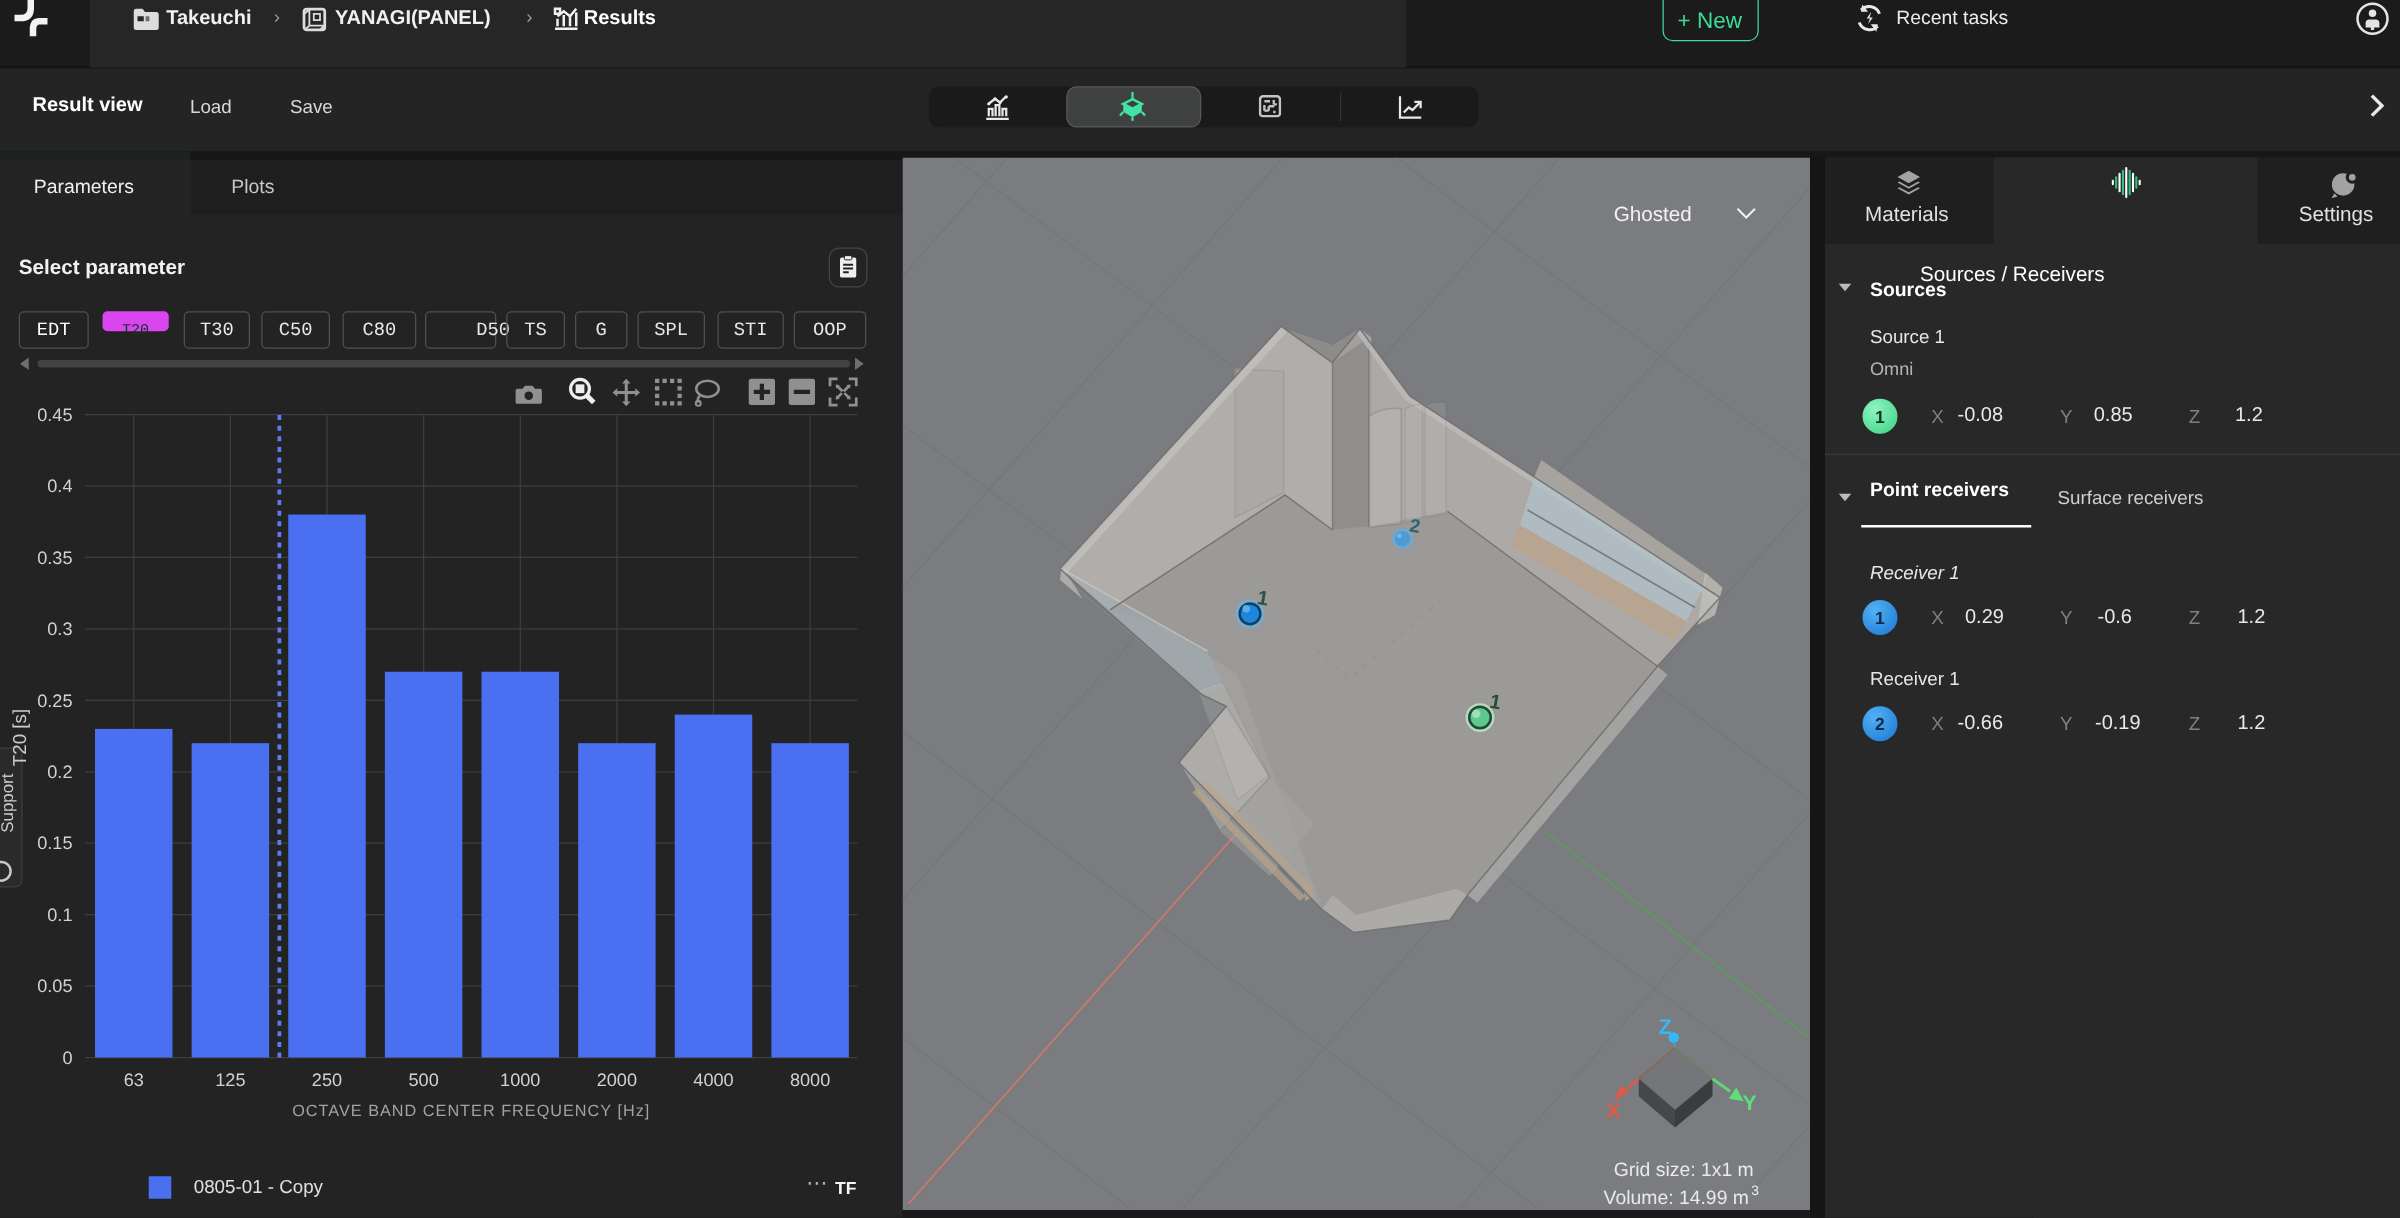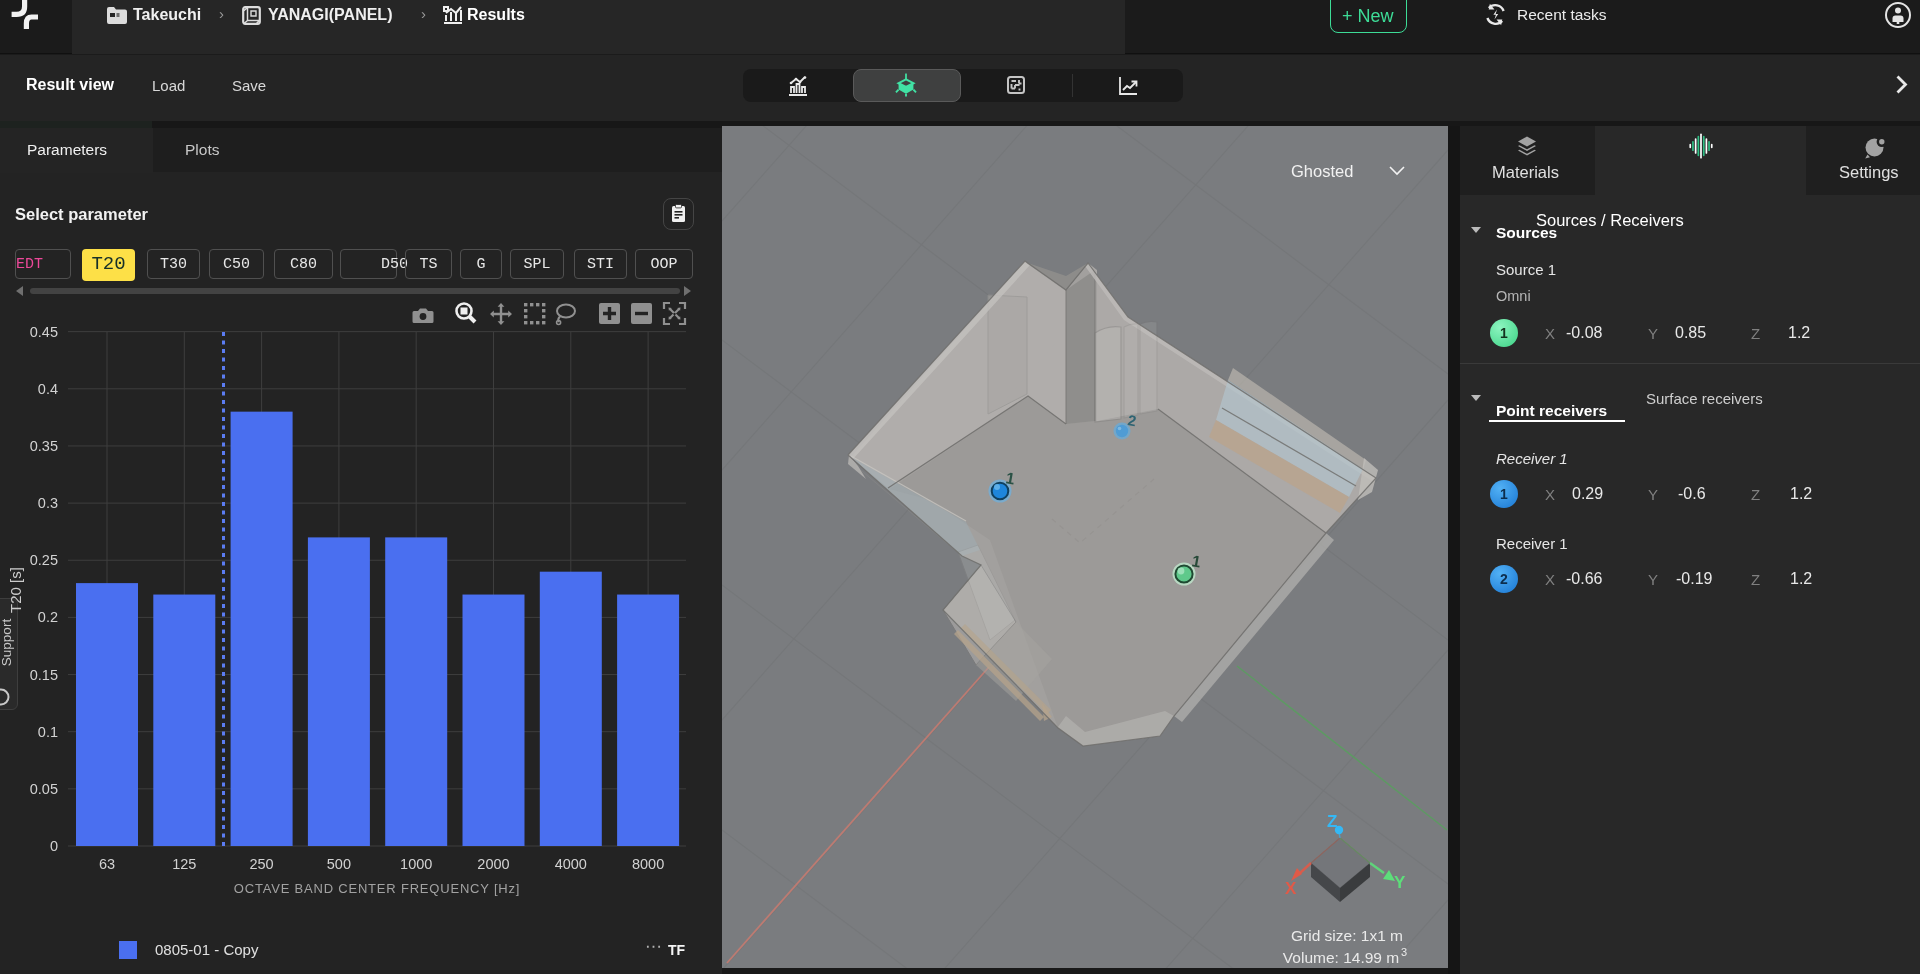--- a/index.html
+++ b/index.html
@@ -109,22 +109,22 @@
 <div class="abs" style="left:663px;top:198px;width:31px;height:32px;border:1.5px solid #454545;border-radius:8px;"></div>
 <svg class="abs" style="left:671px;top:204px;" width="15" height="20" viewBox="0 0 15 20">
   <rect x="1" y="2" width="13" height="16" rx="1.5" fill="#f0f0f0"></rect>
   <rect x="4.5" y="0.5" width="6" height="3.4" rx="1" fill="#f0f0f0" stroke="#232323" stroke-width="0.8"></rect>
   <rect x="3.5" y="7" width="8" height="1.6" fill="#232323"></rect>
   <rect x="3.5" y="10" width="8" height="1.6" fill="#232323"></rect>
   <rect x="3.5" y="13" width="4.5" height="1.6" fill="#232323"></rect>
 </svg>
 
 <div id="parambtns">
-    <div class="abs" style="left:15px;top:249px;width:56px;height:30px;border:1px solid #505050;color:#ec4899;border-radius:4px;font-family:'Liberation Mono',monospace;font-size:15px;text-align:left;line-height:30px;">EDT</div>
-    <div class="abs" style="left:82px;top:249px;width:53px;height:32px;background:#fde047;color:#173029;border-radius:4px;font-family:'Liberation Mono',monospace;font-size:19px;text-align:center;line-height:30px;">T20</div>
+    <div class="abs" style="left:15px;top:249px;width:56px;height:30px;border:1px solid #505050;color:#ffffff;border-radius:4px;font-family:'Liberation Mono',monospace;font-size:15px;text-align:center;line-height:30px;">EDT</div>
+    <div class="abs" style="left:82px;top:249px;width:53px;height:16px;background:#d946ef;color:#173029;border-radius:4px;font-family:'Liberation Mono',monospace;font-size:12px;text-align:center;line-height:30px;">T20</div>
     <div class="abs" style="left:147px;top:249px;width:53px;height:30px;border:1px solid #505050;color:#e8e8e8;border-radius:4px;font-family:'Liberation Mono',monospace;font-size:15px;text-align:center;line-height:30px;">T30</div>
     <div class="abs" style="left:209px;top:249px;width:55px;height:30px;border:1px solid #505050;color:#e8e8e8;border-radius:4px;font-family:'Liberation Mono',monospace;font-size:15px;text-align:center;line-height:30px;">C50</div>
     <div class="abs" style="left:274px;top:249px;width:59px;height:30px;border:1px solid #505050;color:#e8e8e8;border-radius:4px;font-family:'Liberation Mono',monospace;font-size:15px;text-align:center;line-height:30px;">C80</div>
     <div class="abs" style="left:340px;top:249px;width:57px;height:30px;border:1px solid #505050;color:#e8e8e8;border-radius:4px;font-family:'Liberation Mono',monospace;font-size:15px;text-align:center;line-height:30px;padding-left:40px;">D50</div>
     <div class="abs" style="left:405px;top:249px;width:47px;height:30px;border:1px solid #505050;color:#e8e8e8;border-radius:4px;font-family:'Liberation Mono',monospace;font-size:15px;text-align:center;line-height:30px;">TS</div>
     <div class="abs" style="left:460px;top:249px;width:42px;height:30px;border:1px solid #505050;color:#e8e8e8;border-radius:4px;font-family:'Liberation Mono',monospace;font-size:15px;text-align:center;line-height:30px;">G</div>
     <div class="abs" style="left:510px;top:249px;width:54px;height:30px;border:1px solid #505050;color:#e8e8e8;border-radius:4px;font-family:'Liberation Mono',monospace;font-size:15px;text-align:center;line-height:30px;">SPL</div>
     <div class="abs" style="left:574px;top:249px;width:53px;height:30px;border:1px solid #505050;color:#e8e8e8;border-radius:4px;font-family:'Liberation Mono',monospace;font-size:15px;text-align:center;line-height:30px;">STI</div>
     <div class="abs" style="left:635px;top:249px;width:58px;height:30px;border:1px solid #505050;color:#e8e8e8;border-radius:4px;font-family:'Liberation Mono',monospace;font-size:15px;text-align:center;line-height:30px;">OOP</div>
   </div>
@@ -382,21 +382,21 @@
 <div class="abs" style="left:1545px;top:325px;font-size:15px;color:#808080;">X</div>
 <div class="abs" style="left:1566px;top:324px;font-size:16px;color:#e8e8e8;">-0.08</div>
 <div class="abs" style="left:1648px;top:325px;font-size:15px;color:#808080;">Y</div>
 <div class="abs" style="left:1675px;top:324px;font-size:16px;color:#e8e8e8;">0.85</div>
 <div class="abs" style="left:1751px;top:325px;font-size:15px;color:#808080;">Z</div>
 <div class="abs" style="left:1788px;top:324px;font-size:16px;color:#e8e8e8;">1.2</div>
 
 <div class="abs" style="left:1460px;top:363px;width:460px;height:1px;background:#3a3a3a;"></div>
 
 <div class="abs" style="left:1471px;top:395px;width:0;height:0;border-left:5px solid transparent;border-right:5px solid transparent;border-top:6px solid #bbb;"></div>
-<div class="abs" style="left:1496px;top:402px;font-size:15.5px;font-weight:700;color:#ffffff;">Point receivers</div>
+<div class="abs" style="left:1496px;top:384px;font-size:15.5px;font-weight:700;color:#ffffff;">Point receivers</div>
 <div class="abs" style="left:1489px;top:420px;width:136px;height:2px;background:#ffffff;"></div>
 <div class="abs" style="left:1646px;top:390px;font-size:15px;color:#cfcfcf;">Surface receivers</div>
 
 <div class="abs" style="left:1496px;top:450px;font-size:15px;color:#e6e6e6;font-style:italic;">Receiver 1</div>
 <div class="abs" style="left:1490px;top:480px;width:28px;height:28px;border-radius:50%;background:radial-gradient(circle at 35% 30%, #52b1f5, #1976d2);color:#0c2d4d;font-size:14px;font-weight:700;text-align:center;line-height:28px;">1</div>
 <div class="abs" style="left:1545px;top:486px;font-size:15px;color:#808080;">X</div>
 <div class="abs" style="left:1572px;top:485px;font-size:16px;color:#e8e8e8;">0.29</div>
 <div class="abs" style="left:1648px;top:486px;font-size:15px;color:#808080;">Y</div>
 <div class="abs" style="left:1678px;top:485px;font-size:16px;color:#e8e8e8;">-0.6</div>
 <div class="abs" style="left:1751px;top:486px;font-size:15px;color:#808080;">Z</div>

